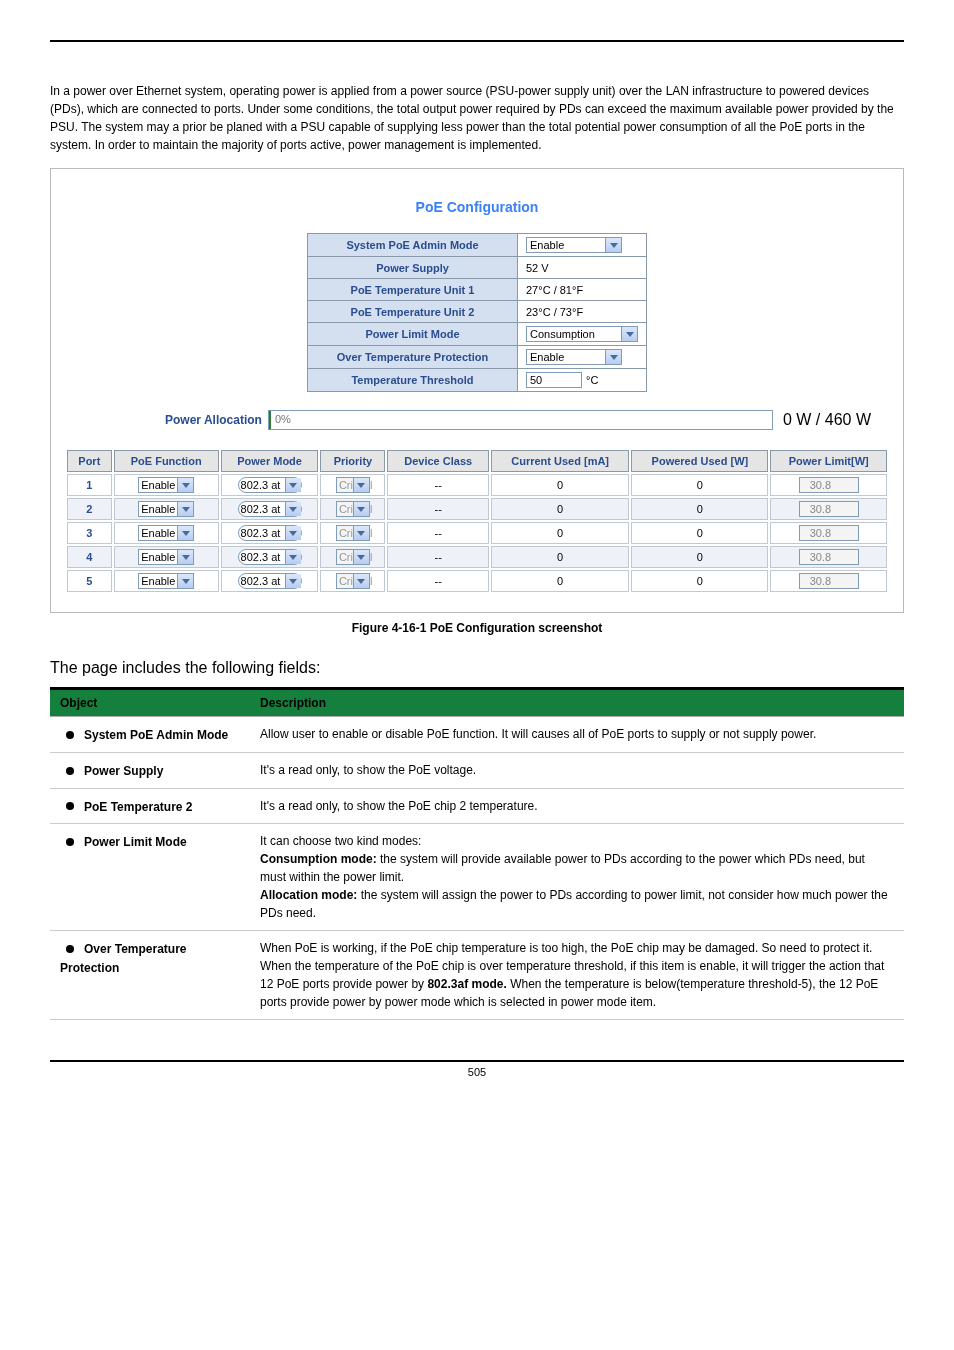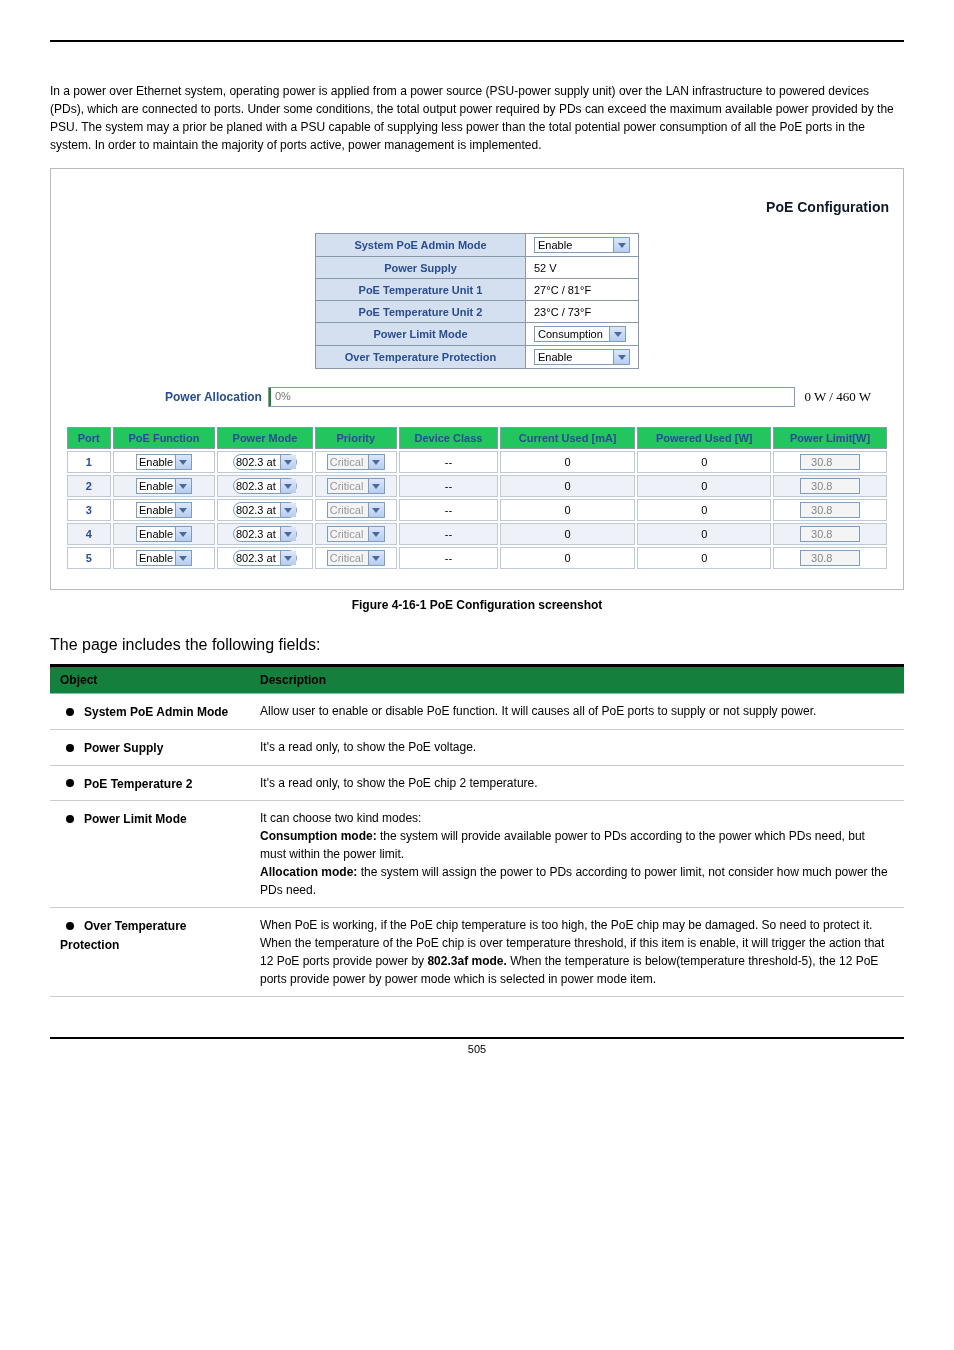--- a/index.html
+++ b/index.html
@@ -2,49 +2,49 @@
 <html><head>
 <meta charset="utf-8">
 <style>
   * { box-sizing: border-box; margin: 0; padding: 0; }
   body { font-family: Arial, sans-serif; font-size: 12px; color: #000; background: #fff; width: 954px; margin: 0 auto; padding: 40px 50px; }
   .top-rule { border-top: 2px solid #000; margin-bottom: 40px; }
   .header-text { font-style: italic; font-size: 11px; margin-top: -52px; margin-bottom: 38px; height: 14px; }
   .clear { clear: both; }
   .intro { font-size: 12px; margin-bottom: 14px; line-height: 1.5; }
   .screenshot-frame { border: 1px solid #bbb; padding: 30px 14px 18px 14px; margin-bottom: 8px; background: #fff; }
-  .poe-title { text-align: right; color: #0f172a; font-weight: bold; font-size: 14px; margin-bottom: 18px; }
+  .poe-title { text-align: center; color: #3b82f6; font-weight: bold; font-size: 14px; margin-bottom: 18px; }
   .cfg-table { margin: 0 auto 18px auto; border-collapse: collapse; }
   .cfg-table td { border: 1px solid #8899aa; padding: 3px 8px; font-size: 11px; vertical-align: middle; }
   .cfg-label { background: #d4dff0; color: #2a4d8f; font-weight: bold; text-align: center; width: 210px; height: 22px; }
   .cfg-val { background: #fff; width: 110px; }
   .sel-box { display: inline-block; border: 1px solid #7f9db9; background: #fff; font-size: 11px; padding: 1px 3px; width: 96px; position: relative; }
-  .sel-box.small { width: 92px; }
+  .sel-box.small { width: 112px; }
   .sel-arrow { position: absolute; right: 0; top: 0; bottom: 0; width: 16px; background: linear-gradient(#dbe7fb,#b7cdf0); border-left: 1px solid #7f9db9; }
   .sel-arrow::after { content: ""; position: absolute; top: 50%; left: 50%; width: 0; height: 0; margin: -2px 0 0 -4px; border-left: 4px solid transparent; border-right: 4px solid transparent; border-top: 5px solid #4a6a9c; }
   .txt-input { display: inline-block; border: 1px solid #7f9db9; background: #fff; font-size: 11px; padding: 1px 3px; width: 56px; }
   .deg { margin-left: 4px; }
   .alloc-row { display: flex; align-items: center; margin: 0 18px 18px 100px; justify-content: center; }
   .alloc-label { color: #2a4d8f; font-weight: bold; font-size: 12px; margin-right: 6px; }
   .alloc-bar { flex: 1; height: 20px; border: 1px solid #7f9db9; background: #fff; position: relative; margin-right: 10px; }
   .alloc-bar-fill { position: absolute; top: 0; left: 0; bottom: 0; width: 2px; background: #2a7d2a; }
   .alloc-bar-text { position: absolute; top: 2px; left: 6px; font-size: 11px; color: #777; }
-  .alloc-w { font-size: 13px; white-space: nowrap; font-family: Liberation Serif, serif; }
+  .alloc-w { font-size: 16px; white-space: nowrap; }
   .port-table { border-collapse: separate; border-spacing: 2px; width: 100%; }
-  .port-table th { background: #22c55e; border: 1px solid #8899aa; color: #2a4d8f; font-weight: bold; font-size: 11px; padding: 4px 6px; text-align: center; }
+  .port-table th { background: #e5e5e5; border: 1px solid #8899aa; color: #2a4d8f; font-weight: bold; font-size: 11px; padding: 4px 6px; text-align: center; }
   .port-table td { border: 1px solid #c0c8d4; background: #fff; font-size: 11px; padding: 2px 4px; text-align: center; vertical-align: middle; }
   .port-table tr.alt td { background: #eef2f8; }
   .port-no { color: #2a4d8f; font-weight: bold; }
   .mini-sel { display: inline-block; border: 1px solid #7f9db9; background: #fff; font-size: 11px; padding: 1px 2px; position: relative; text-align: left; }
   .mini-sel .sel-arrow { }
   .mini-sel.disabled { color: #999; background: #f4f4f4; }
   .mini-txt { display: inline-block; border: 1px solid #7f9db9; background: #f4f4f4; font-size: 11px; padding: 1px 10px; width: 60px; color: #888; text-align: left; }
   .w-enable { width: 56px; }
   .w-mode { width: 64px; border-radius: 8px; }
-  .w-prio { width: 58px; }
+  .w-prio { width: 34px; }
   .fig-caption { text-align: center; font-weight: bold; font-size: 12px; margin: 8px 0 24px 0; }
   .desc-line { font-size: 16px; margin-bottom: 10px; }
   .obj-table { width: 100%; border-collapse: collapse; }
   .obj-table thead tr { background: #15803d; }
   .obj-table th { text-align: left; font-weight: bold; font-size: 12px; padding: 6px 10px; border-top: 3px solid #000; border-bottom: 1px solid #aaa; }
   .obj-table td { font-size: 12px; padding: 8px 10px; border-bottom: 1px solid #ccc; vertical-align: top; line-height: 1.5; }
   .obj-table td.obj { width: 200px; }
   .bullet { display: inline-block; width: 8px; height: 8px; background: #000; border-radius: 50%; vertical-align: middle; margin: 0 10px 0 6px; }
   .obj-name { font-weight: bold; vertical-align: middle; }
   .bold { font-weight: bold; }
@@ -90,20 +90,26 @@
       <td class="cfg-val">
         <span class="sel-box small"><span>Consumption</span><span class="sel-arrow"></span></span>
       </td>
     </tr>
     <tr>
       <td class="cfg-label">Over Temperature Protection</td>
       <td class="cfg-val">
         <span class="sel-box"><span>Enable</span><span class="sel-arrow"></span></span>
       </td>
     </tr>
+    <tr>
+      <td class="cfg-label">Temperature Threshold</td>
+      <td class="cfg-val">
+        <span class="txt-input">50</span><span class="deg">°C</span>
+      </td>
+    </tr>
   </tbody>
     </table>
 
   <div class="alloc-row">
     <span class="alloc-label">Power Allocation</span>
     <div class="alloc-bar">
       <div class="alloc-bar-fill"></div>
       <div class="alloc-bar-text">0%</div>
     </div>
     <span class="alloc-w">0 W / 460 W</span>

